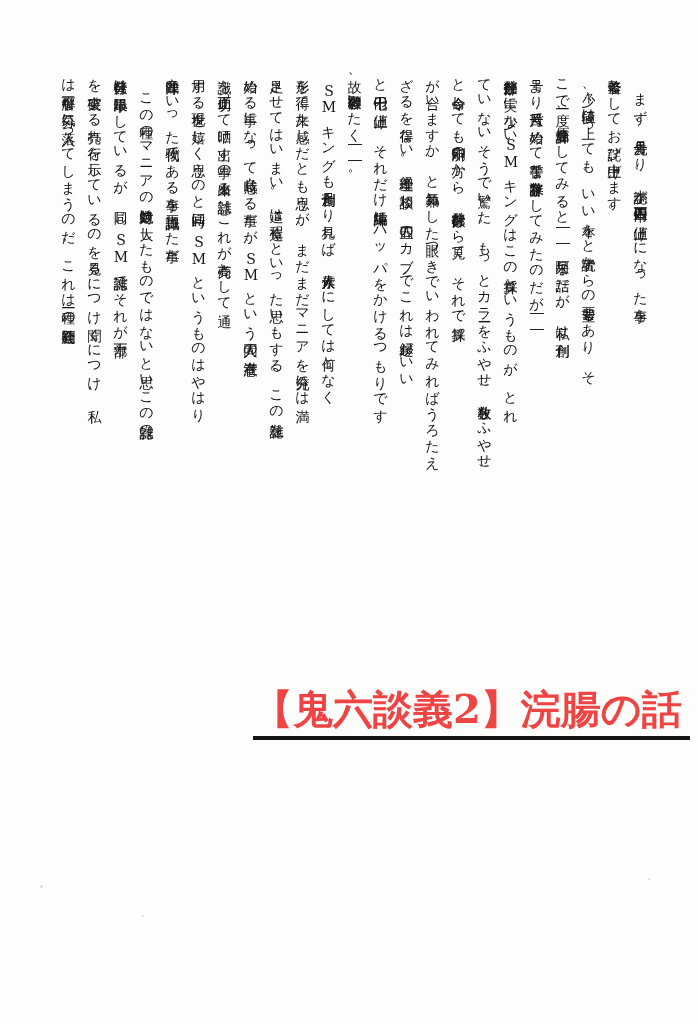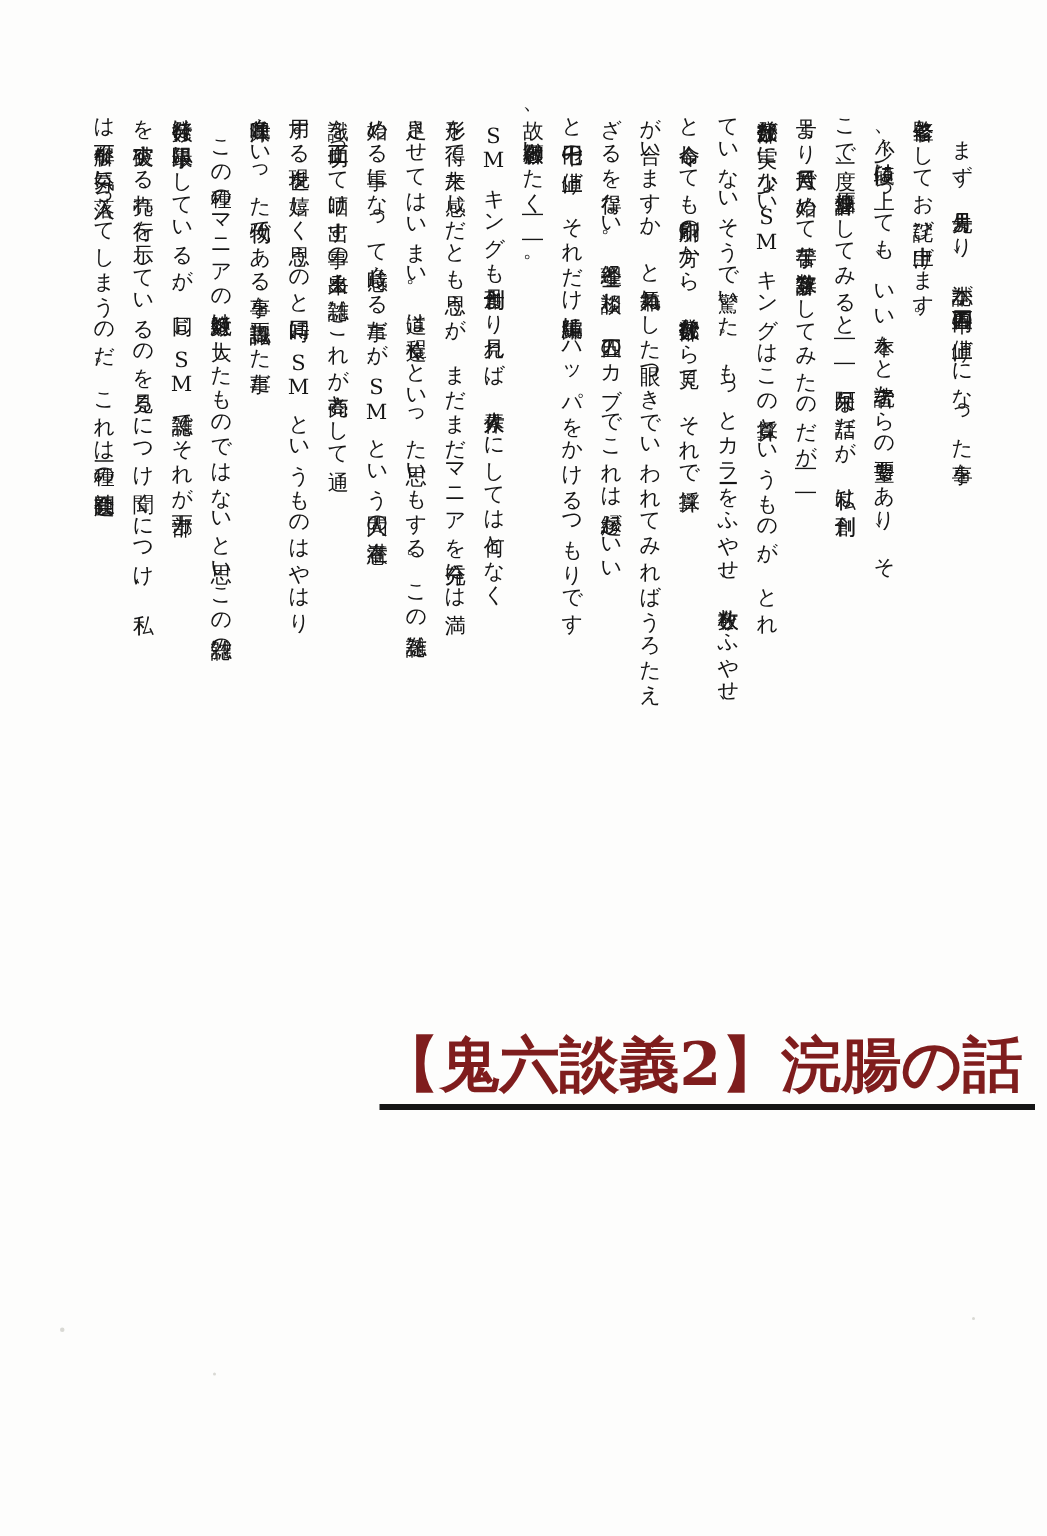--- a/index.html
+++ b/index.html
@@ -35,21 +35,21 @@
   }
   .para-start {
     text-indent: 1em;       
   }
   .section-title {
     position: absolute;
     left: 253px;
     top: 682px;
     font-size: 40px;
     font-weight: bold;
-    color: #7f1d1d;
+    color: #ef4444;
     letter-spacing: 0px;
     white-space: nowrap;
     font-family: "DejaVu Serif", "Liberation Serif", serif;
   }
   .title-underline {
     position: absolute;
     left: 253px;
     top: 736px;
     width: 437px;
     height: 4px;

